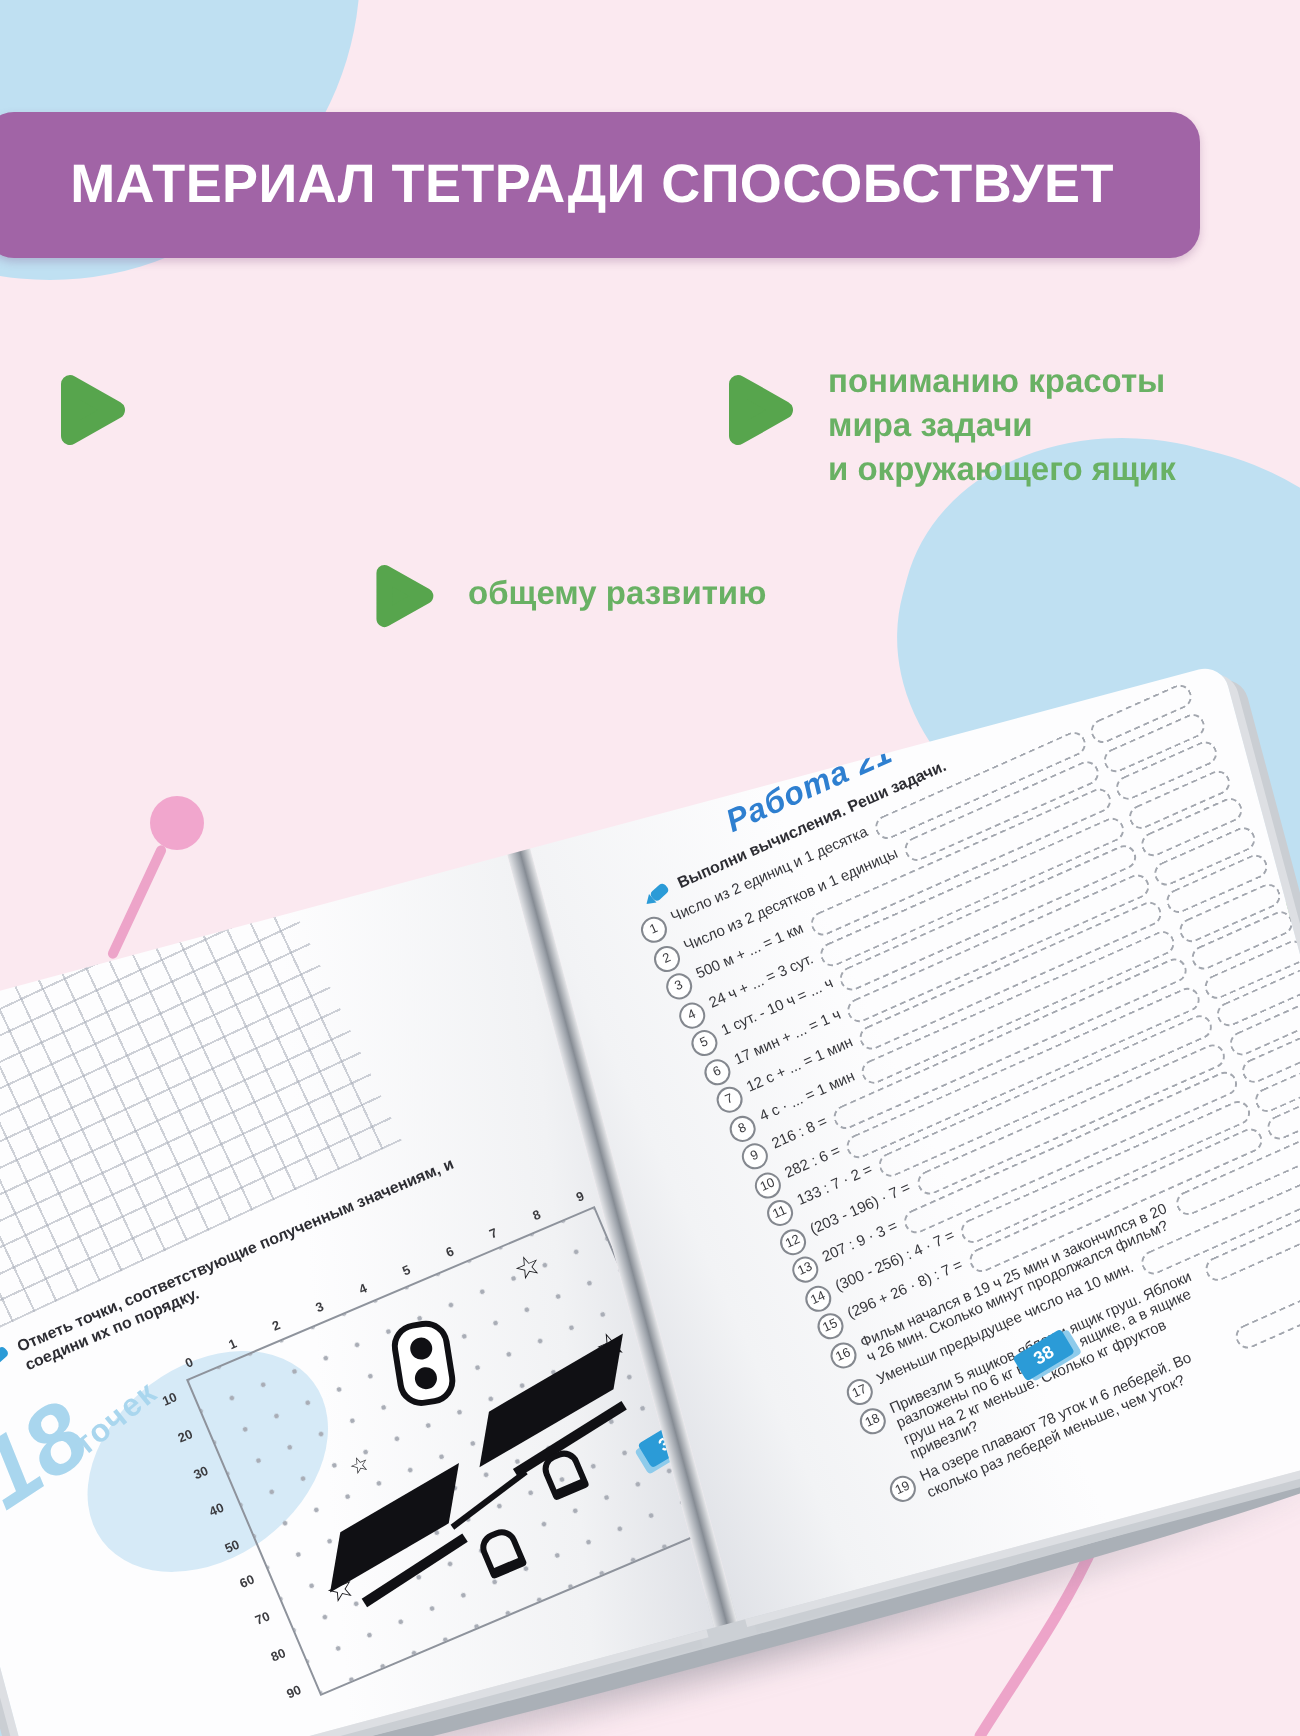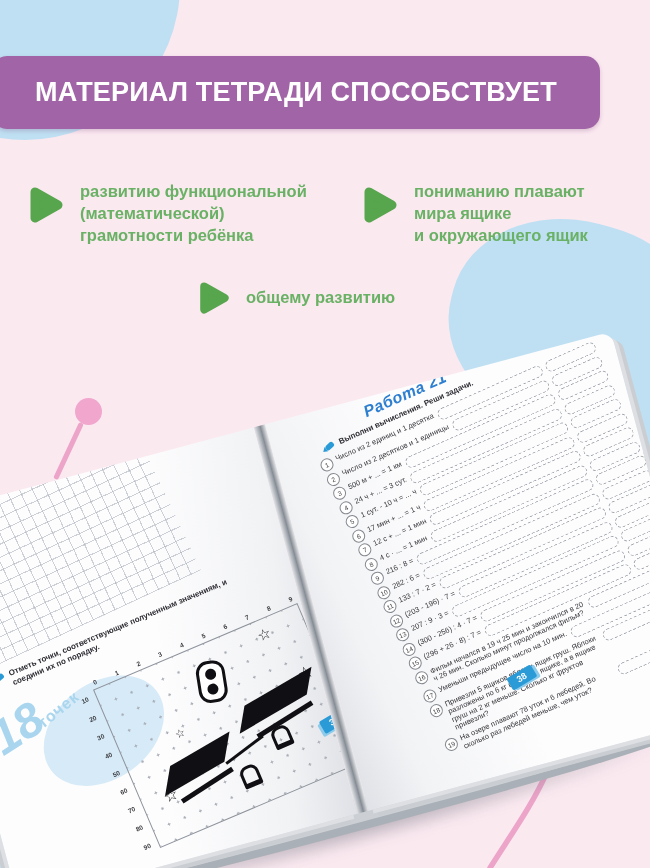--- a/index.html
+++ b/index.html
@@ -18,21 +18,21 @@
   .banner{position:absolute;left:-8px;top:56px;width:608px;height:73px;background:#a164a6;border-radius:15px;
           display:flex;align-items:center;justify-content:center;box-shadow:0 2px 4px rgba(120,60,120,.25);}
   .banner h1{margin:0;color:#ffffff;font-size:27px;font-weight:bold;letter-spacing:.2px;white-space:nowrap;}
 
   
   .benefit{position:absolute;display:flex;gap:16px;align-items:flex-start;}
   .benefit .tri{flex:0 0 auto;margin-top:5px;line-height:0;}
   .blines{color:#69b164;font-size:16.5px;font-weight:bold;line-height:22px;}
   .b1{left:28px;top:180px;}
   .b2{left:362px;top:180px;}
-  .b3{left:198px;top:282px;}
+  .b3{left:186px;top:282px;}
   .b3 .tri{margin-top:-2px;}
   .b3 .blines{line-height:30px;}
 
   
   .pinhead{position:absolute;width:27px;height:27px;border-radius:50%;background:#f1a6cd;}
   .pin1-head{left:75px;top:398px;}
   .pin1-stick{position:absolute;left:66px;top:420px;width:5px;height:62px;border-radius:3px;background:#eda4c9;transform:rotate(25deg);}
   .pin2-head{left:536px;top:748px;}
   .pin2-tail{position:absolute;left:470px;top:768px;}
 
@@ -117,38 +117,32 @@
   <div class="banner">
     <h1>МАТЕРИАЛ ТЕТРАДИ СПОСОБСТВУЕТ</h1>
   </div>
 
   <div class="benefit b1">
     <span class="tri">
       <svg width="36" height="40" viewBox="0 0 36 40">
           <path d="M7 7 L30 20 L7 33 Z" fill="#57a54d" stroke="#57a54d" stroke-width="9" stroke-linejoin="round" stroke-linecap="round"></path>
         </svg>
     </span>
-    <div class="blines">
-
-    <div>развитию функциональной</div>
-        <div>(математической)</div>
-        <div>грамотности ребёнка</div>
-      </div>
   </div>
 
   <div class="benefit b2">
     <span class="tri">
       <svg width="36" height="40" viewBox="0 0 36 40">
           <path d="M7 7 L30 20 L7 33 Z" fill="#57a54d" stroke="#57a54d" stroke-width="9" stroke-linejoin="round" stroke-linecap="round"></path>
         </svg>
     </span>
     <div class="blines">
 
-    <div>пониманию плавают</div>
-        <div>мира ящике</div>
+    <div>пониманию красоты</div>
+        <div>мира задачи</div>
         <div>и окружающего ящик</div>
       </div>
   </div>
 
   <div class="benefit b3">
     <span class="tri">
       <svg width="32" height="36" viewBox="0 0 36 40">
           <path d="M7 7 L30 20 L7 33 Z" fill="#57a54d" stroke="#57a54d" stroke-width="9" stroke-linejoin="round" stroke-linecap="round"></path>
         </svg>
     </span>

